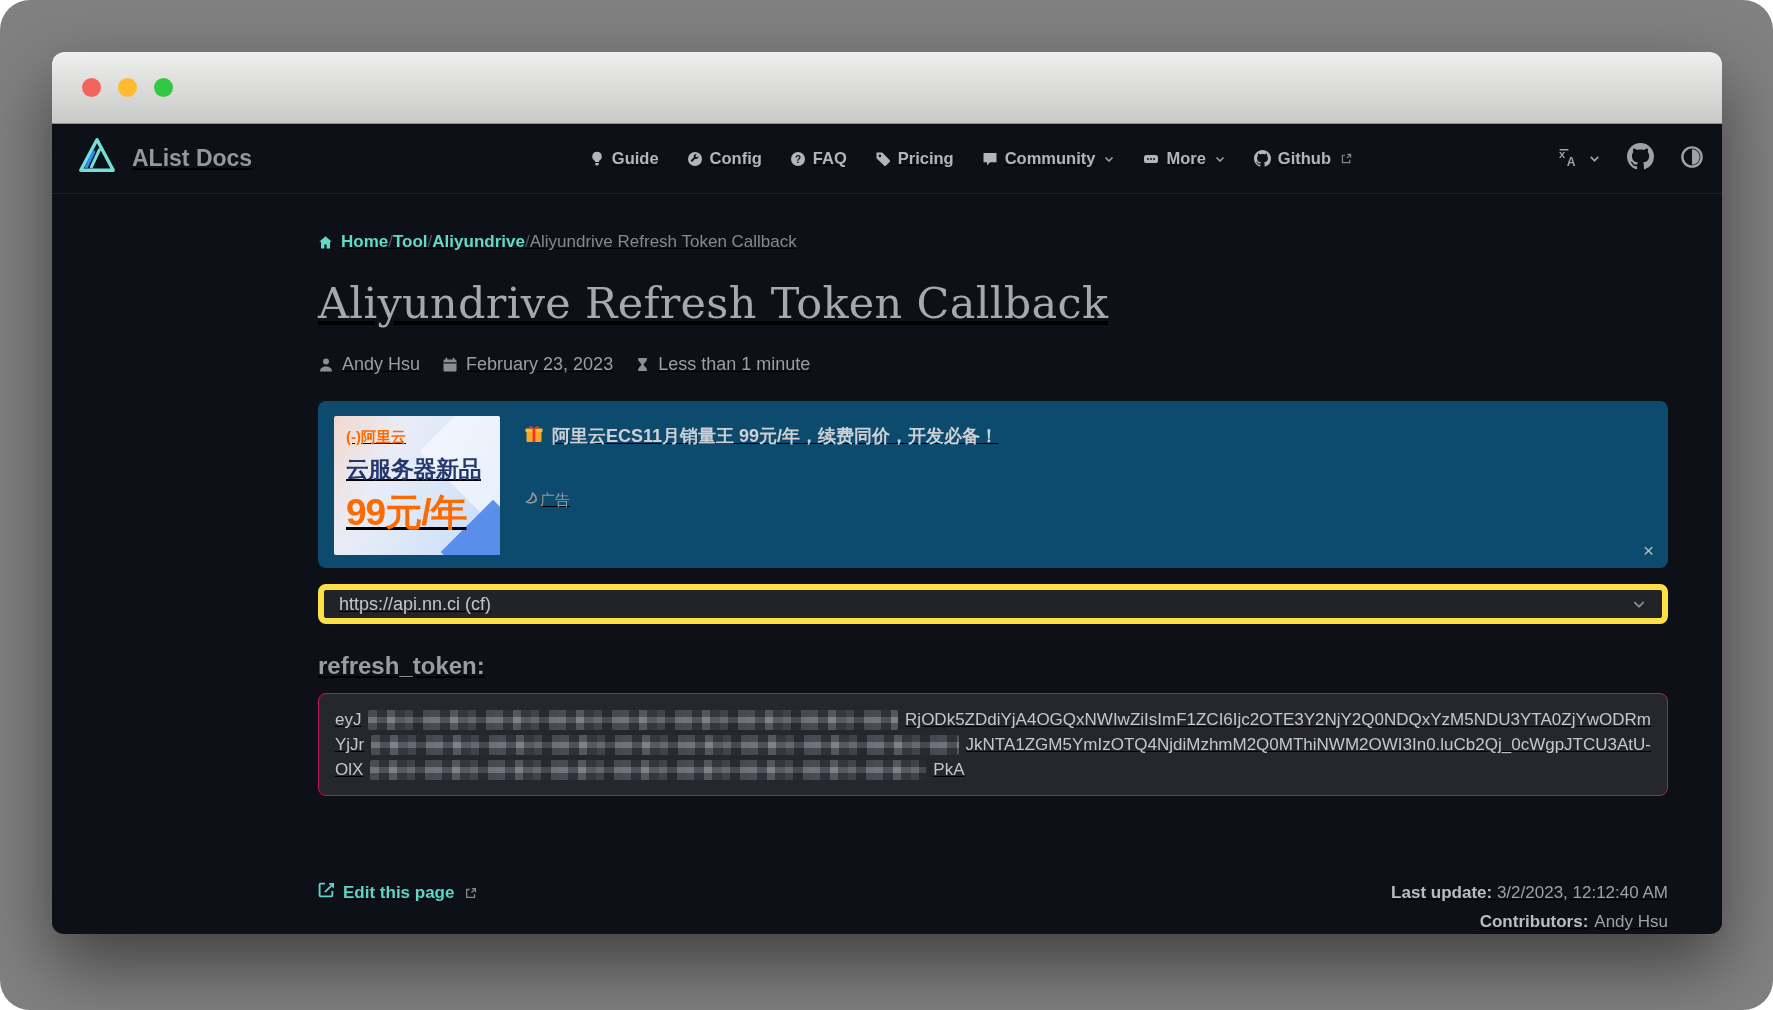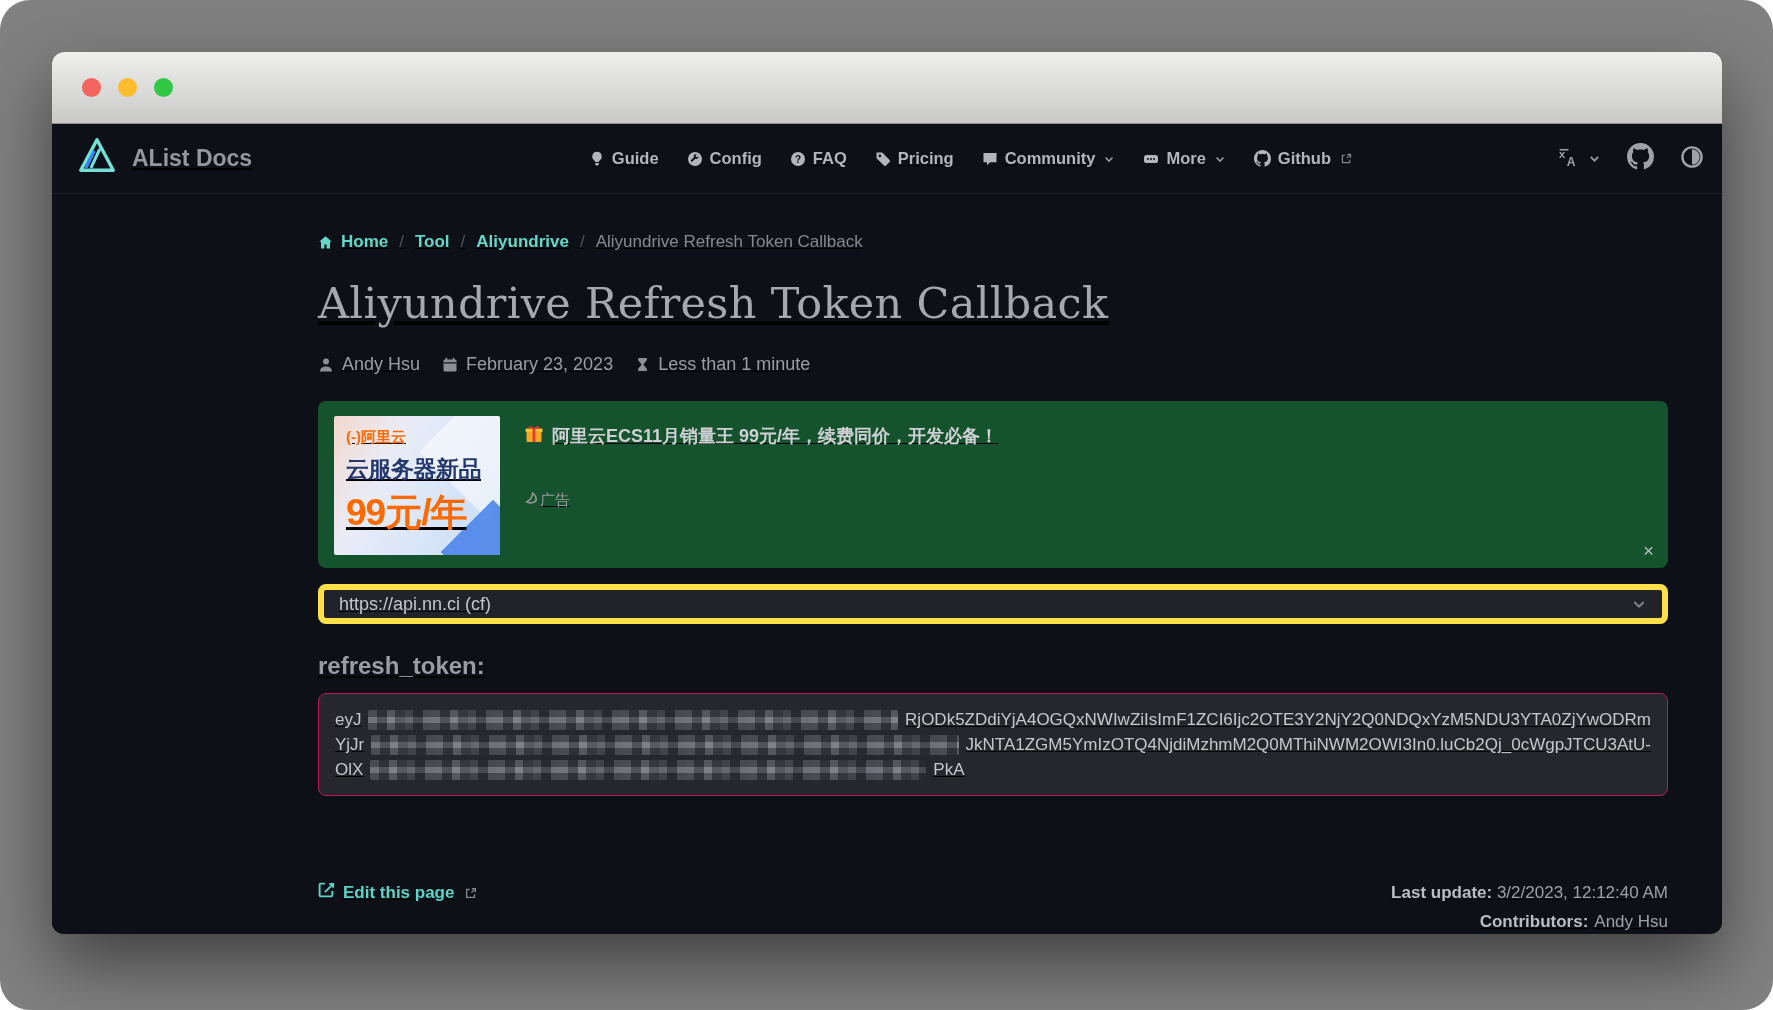--- a/index.html
+++ b/index.html
@@ -30,36 +30,36 @@
   .nicon { display:flex; color:#b4b5ba; }
   .chev { display:flex; color:#9a9ca1; margin-left:1px; }
   .ext { display:flex; color:#85878d; margin-left:2px; }
   .top-icons { display:flex; align-items:center; gap:26px; margin-left:205px;
                color:#9fa1a6; flex-shrink:0; }
   .top-icons > * { cursor:pointer; display:flex; align-items:center; }
 
   
   .main { padding:38px 54px 0 266px; background:#0d1117; }
 
-  .breadcrumb { display:flex; align-items:flex-end; gap:11px; font-size:17px; }
+  .breadcrumb { display:flex; align-items:flex-end; font-size:17px; }
   .crumb { color:#63d8c9; font-weight:600; display:flex; align-items:center; gap:8px; cursor:pointer; }
   .crumb svg { display:block; }
   .sep { color:#50545c; }
   .crumb-current { color:#87898f; }
 
   h1 { font-family:"DejaVu Serif","Liberation Serif",serif; font-size:43px; font-weight:500;
        color:#a7a8ae; margin-top:26px; letter-spacing:.3px; }
 
   .meta { display:flex; align-items:center; gap:22px; margin-top:26px;
           color:#9b9da4; font-size:18px; }
   .meta-item { display:flex; align-items:center; gap:8px; }
   .micon { display:flex; color:#8d8f96; }
 
   
-  .ad { margin-top:26px; background:#14532d; border-radius:8px; padding:15px 16px;
+  .ad { margin-top:26px; background:#0c4a6e; border-radius:8px; padding:15px 16px;
         display:flex; gap:24px; position:relative; height:167px; }
   .ad-img { width:166px; height:139px; border-radius:2px; overflow:hidden; position:relative;
             background:linear-gradient(118deg,#f2d8ce 0%,#e9ecf7 32%,#dbe7f8 58%,#c6dbf6 100%);
             flex-shrink:0; cursor:pointer; }
   .ad-img .dia-w { position:absolute; width:95px; height:95px; right:-34px; top:-12px;
                    background:rgba(255,255,255,.55); transform:rotate(45deg); }
   .ad-img .dia-b { position:absolute; width:74px; height:74px; right:-30px; bottom:-34px;
                    background:#4c85ea; opacity:.9; transform:rotate(45deg); }
   .ad-img-text { position:relative; padding:12px 12px 0; }
   .ad-logo { color:#ff6a00; font-size:15px; font-weight:700; }

